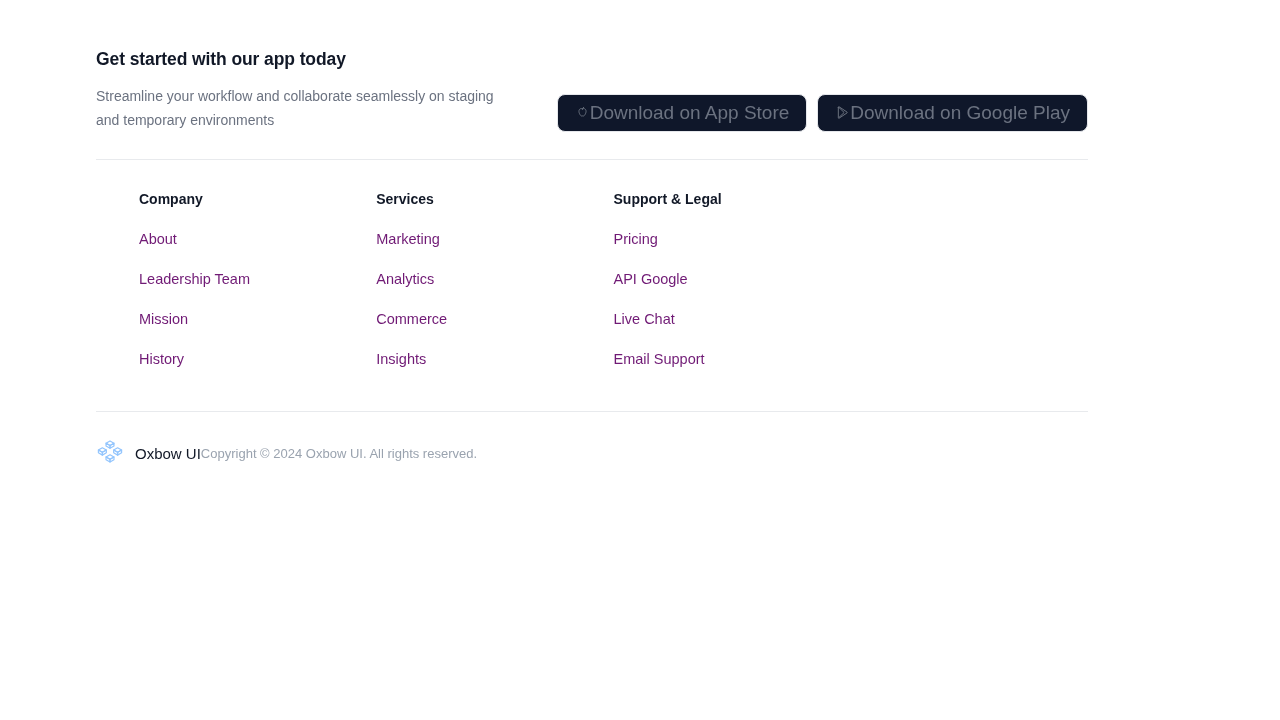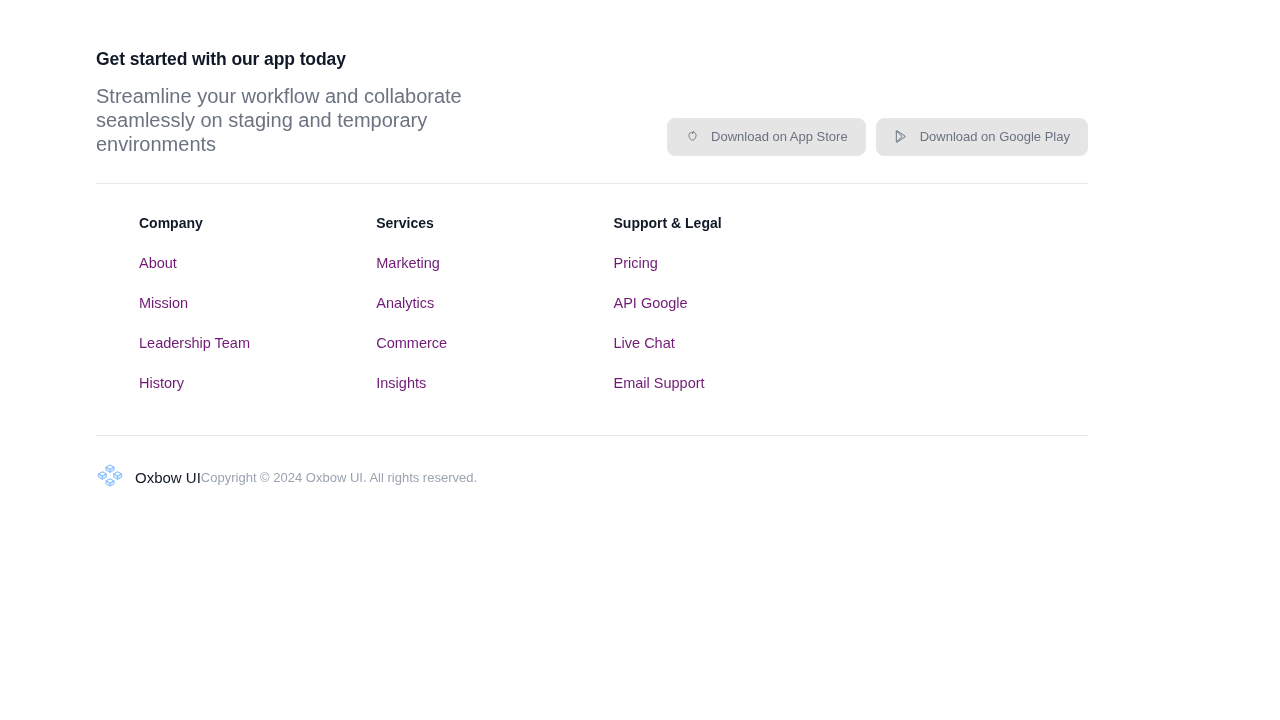--- a/index.html
+++ b/index.html
@@ -28,44 +28,43 @@
   .cta-heading {
     font-size: 17.5px;
     font-weight: bold;
     color: #111827;
     letter-spacing: -0.1px;
     line-height: 1.3;
   }
 
   .cta-sub {
     margin-top: 13px;
-    font-size: 20px;
+    font-size: 14px;
     line-height: 24px;
     color: #6b7280;
     max-width: 420px;
   }
 
   .store-buttons {
     position: absolute;
     right: 0;
     bottom: 27px;
     display: flex;
     gap: 10px;
   }
 
   .store-btn {
     display: flex;
     align-items: center;
-    gap: 11px;
     height: 38px;
     padding: 0 17px;
     border: 1px solid #e5e7eb;
     border-radius: 8px;
-    background: #e5e5e5;
-    font-size: 13px;
+    background: #0f172a;
+    font-size: 19px;
     color: #6b7280;
     white-space: nowrap;
     cursor: pointer;
     font-family: "Liberation Sans", sans-serif;
   }
 
   .store-btn .ico {
     display: inline-flex;
     align-items: center;
     justify-content: center;
@@ -168,22 +167,22 @@
     </div>
   </section>
 
   <div class="divider"></div>
 
   <nav class="columns">
 
     <div class="col">
       <div class="col-title">Company</div>
       <a class="col-link">About</a>
+      <a class="col-link">Leadership Team</a>
       <a class="col-link">Mission</a>
-      <a class="col-link">Leadership Team</a>
       <a class="col-link">History</a>
     </div>
 
     <div class="col">
       <div class="col-title">Services</div>
       <a class="col-link">Marketing</a>
       <a class="col-link">Analytics</a>
       <a class="col-link">Commerce</a>
       <a class="col-link">Insights</a>
     </div>

